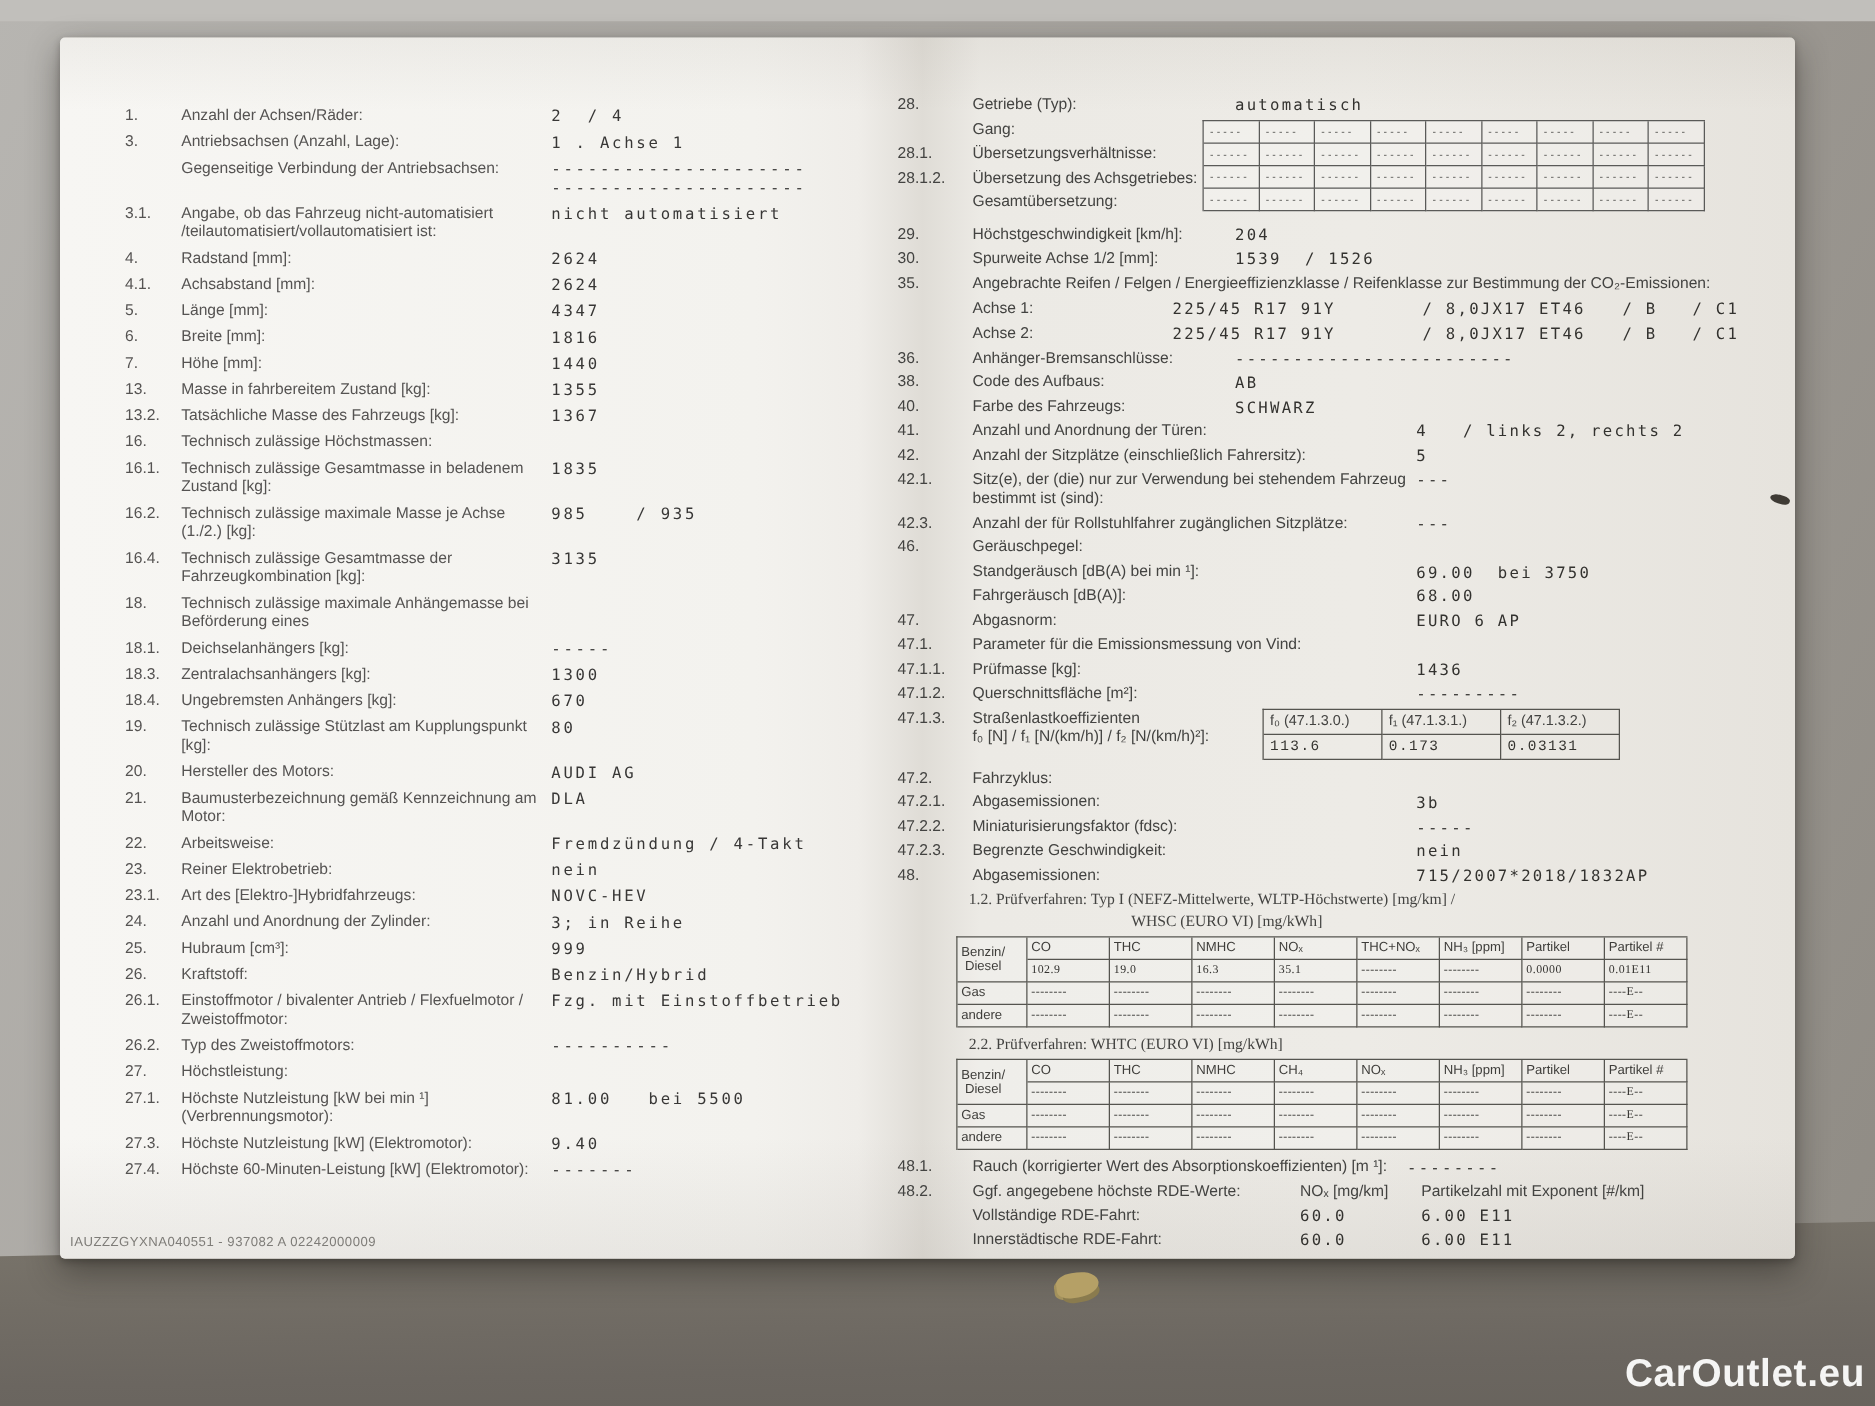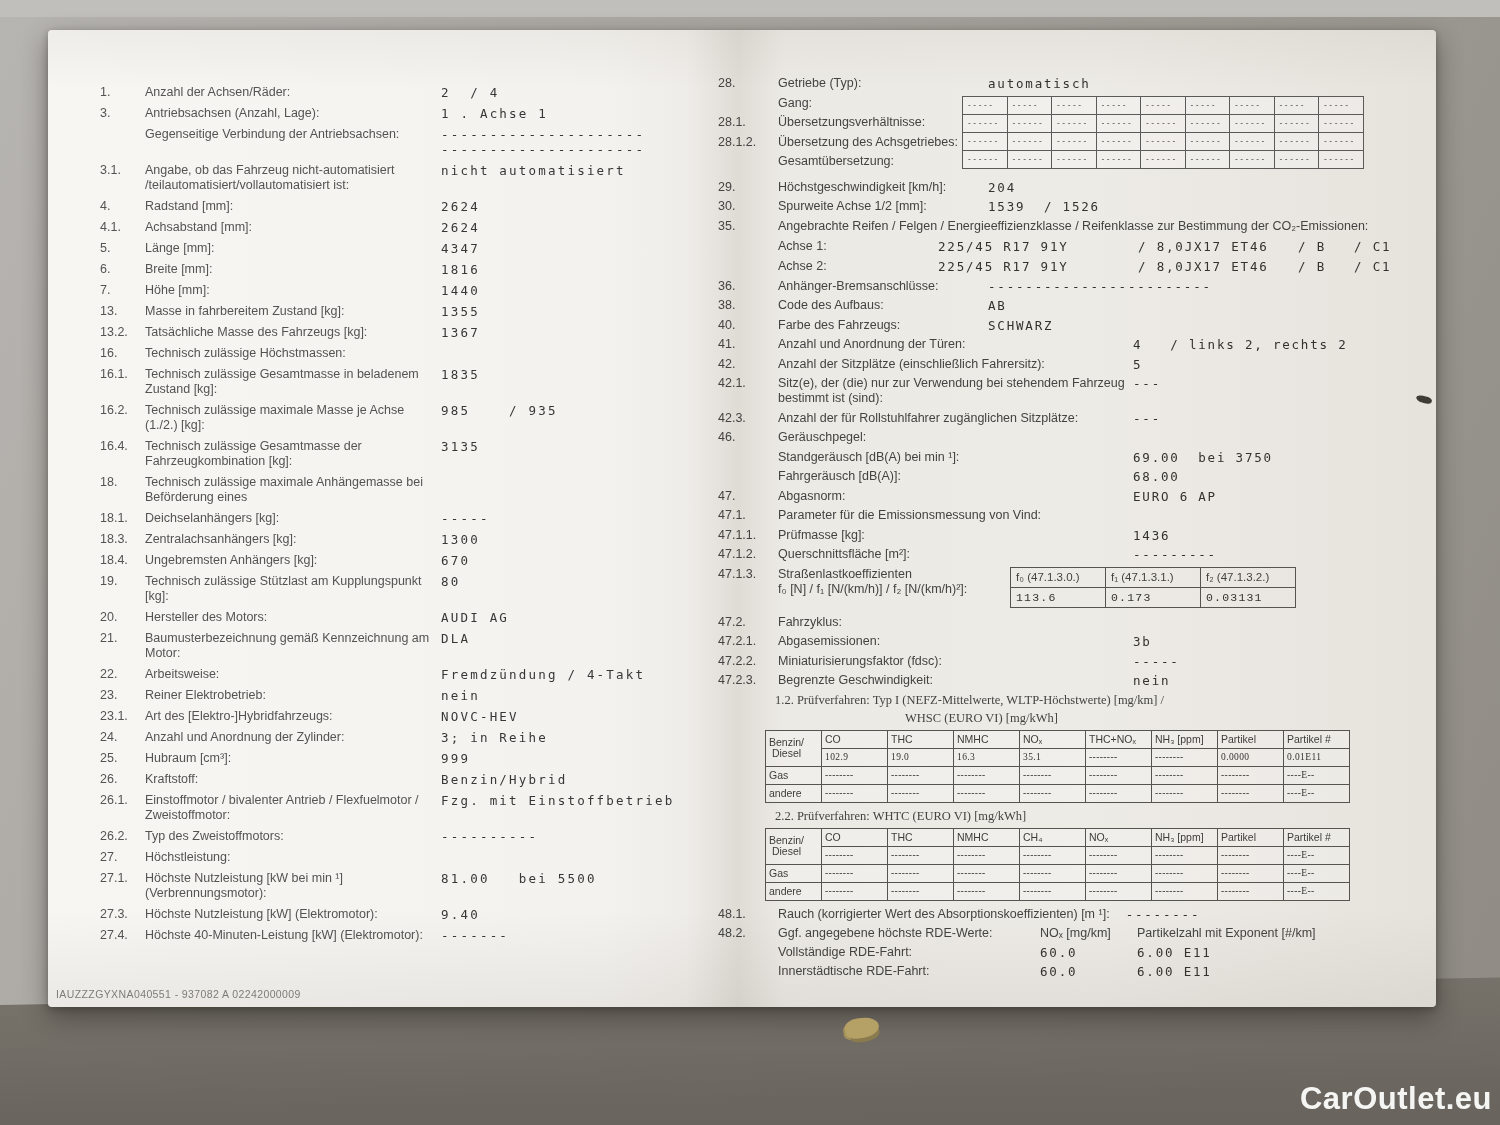--- a/index.html
+++ b/index.html
@@ -283,21 +283,21 @@
         </div>
 
         <div class="lrow">
           <span class="num">27.3.</span>
           <span class="llabel">Höchste Nutzleistung [kW] (Elektromotor):</span>
           <span class="lval">9.40</span>
         </div>
 
         <div class="lrow">
           <span class="num">27.4.</span>
-          <span class="llabel">Höchste 40-Minuten-Leistung [kW] (Elektromotor):</span>
+          <span class="llabel">Höchste 60-Minuten-Leistung [kW] (Elektromotor):</span>
           <span class="lval">-------</span>
         </div>
       </div>
   </div>
 
   <div class="col page-right">
 
     <div class="rrow">
       <span class="rnum">28.</span>
       <span class="rlabel-a">Getriebe (Typ):</span>
@@ -501,20 +501,25 @@
           <span class="rlabel-c">Miniaturisierungsfaktor (fdsc):</span>
           <span class="rval mono">-----</span>
         </div>
 
         <div class="rrow">
           <span class="rnum">47.2.3.</span>
           <span class="rlabel-c">Begrenzte Geschwindigkeit:</span>
           <span class="rval mono">nein</span>
         </div>
 
+        <div class="rrow">
+          <span class="rnum">48.</span>
+          <span class="rlabel-c">Abgasemissionen:</span>
+          <span class="rval mono">715/2007*2018/1832AP</span>
+        </div>
       </div>
 
     <div class="test-line t-indent1">1.2. Prüfverfahren: Typ I (NEFZ-Mittelwerte, WLTP-Höchstwerte) [mg/km] /</div>
     <div class="test-line t-indent2">WHSC (EURO VI) [mg/kWh]</div>
 
     <div class="em-wrap">
       <div class="em-grid">
         <div class="ecell lbl span2">Benzin/
 Diesel</div>
         <div class="rp"><div class="ecell hd">CO</div><div class="ecell hd">THC</div><div class="ecell hd">NMHC</div><div class="ecell hd">NOₓ</div><div class="ecell hd">THC+NOₓ</div><div class="ecell hd">NH₃ [ppm]</div><div class="ecell hd">Partikel</div><div class="ecell hd">Partikel #</div></div>

